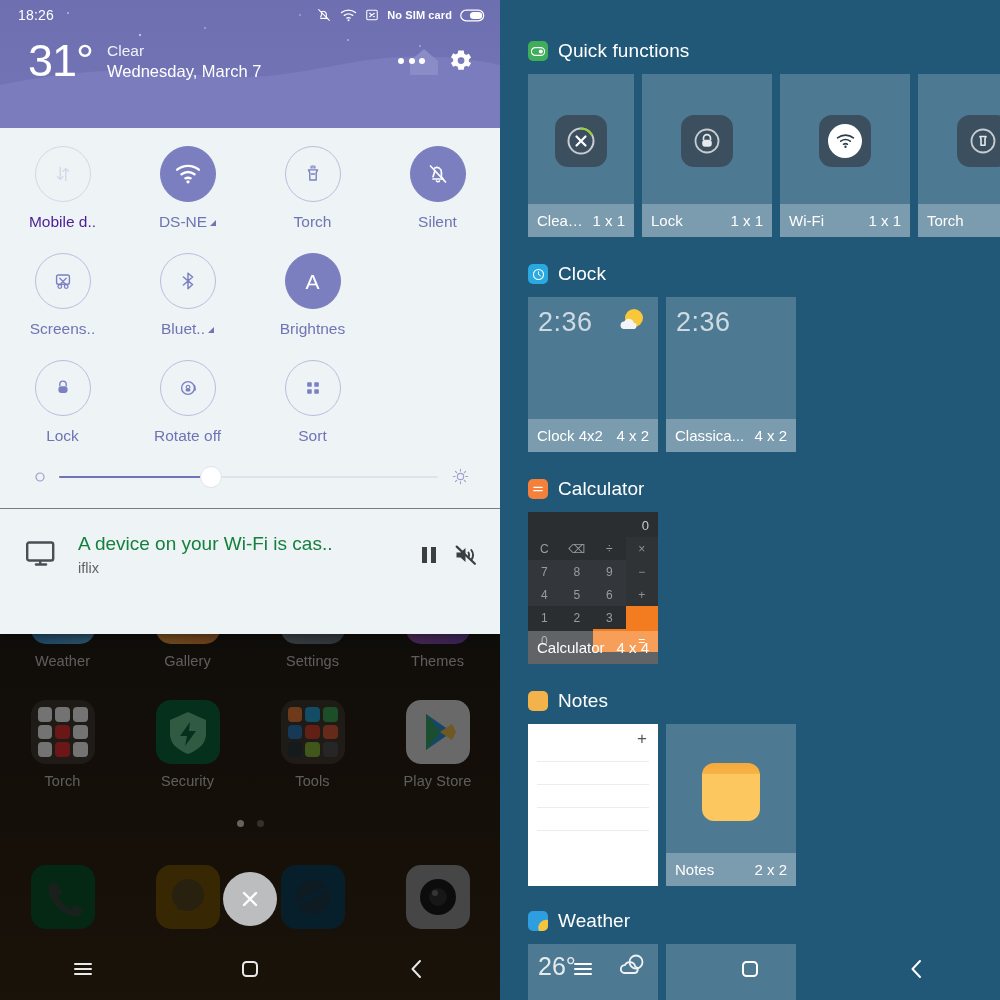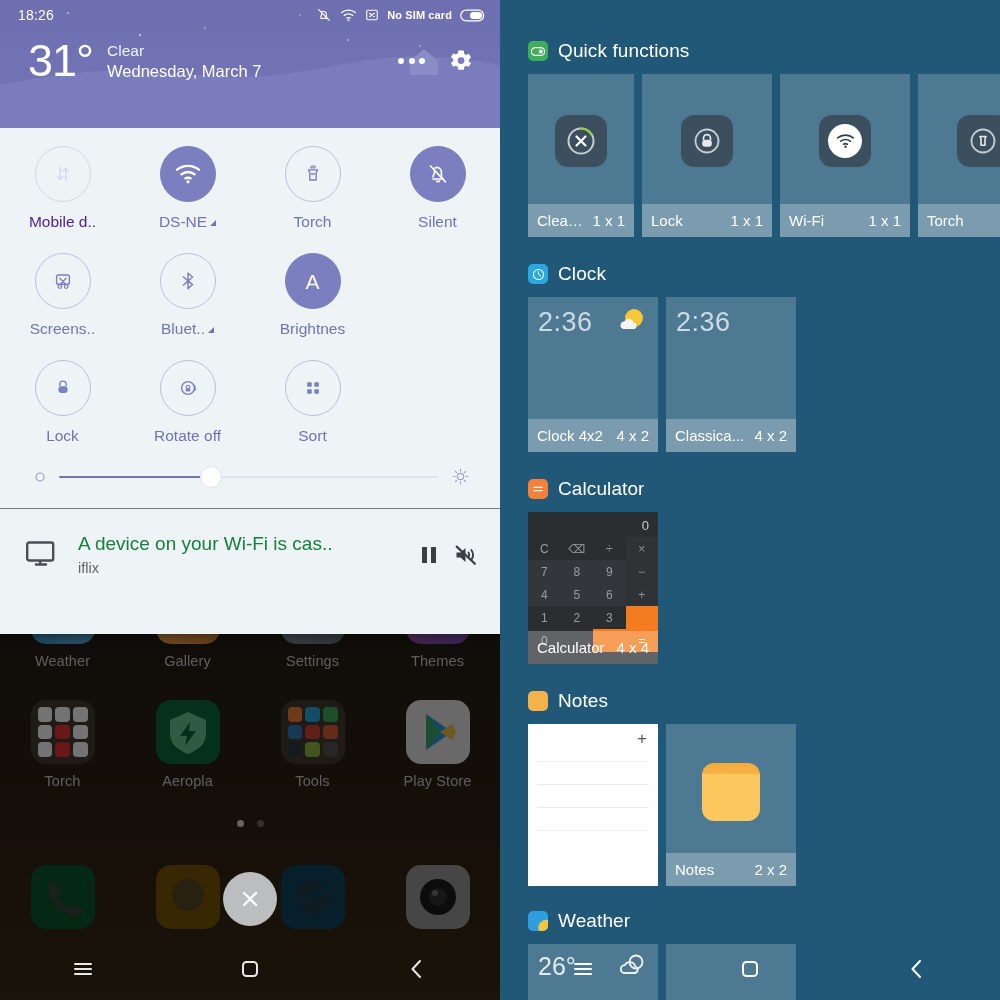--- a/index.html
+++ b/index.html
@@ -156,21 +156,21 @@
           </div>
           <div class="app-label">Torch</div>
         </div>
         <div class="home-cell">
           <div class="app-icon" style="background:#0c6b3d;">
             <svg viewBox="0 0 64 64" width="64" height="64" aria-hidden="true">
               <path d="M32 12 L50 20 V34 C50 44 42 50 32 54 C22 50 14 44 14 34 V20 Z" fill="#7fd7a2" opacity=".85"></path>
               <path d="M34 22 L24 36 H31 L29 46 L40 31 H33 Z" fill="#0c6b3d"></path>
             </svg>
           </div>
-          <div class="app-label">Aeropla</div>
+          <div class="app-label">Security</div>
         </div>
         <div class="home-cell">
           <div class="app-icon folder">
             <i style="background:#f4803a"></i>
               <i style="background:#29a9e0"></i>
               <i style="background:#3fae5a"></i>
             <i style="background:#2f7fc1"></i>
               <i style="background:#d8452f"></i>
               <i style="background:#e05d3a"></i>
             <i style="background:#2f3a42"></i>

